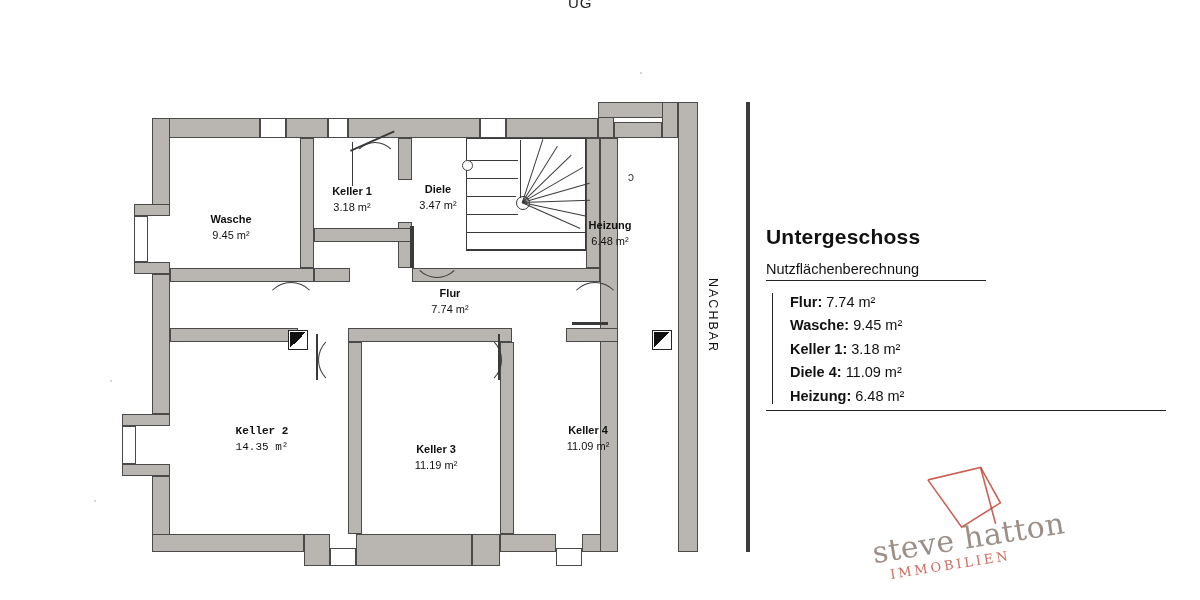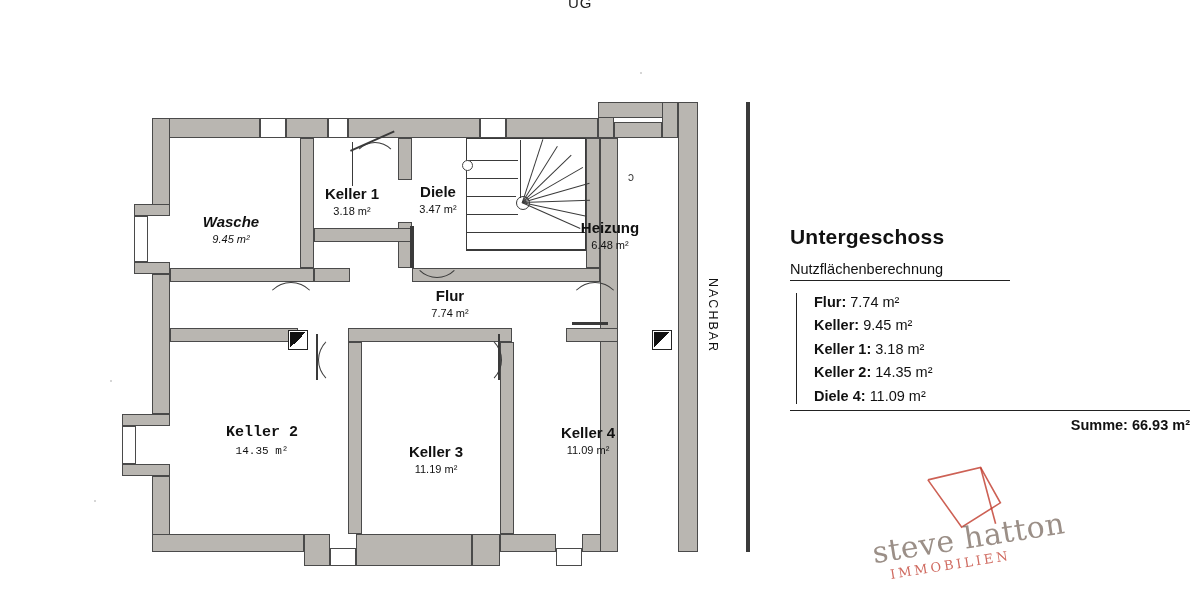--- a/index.html
+++ b/index.html
@@ -22,21 +22,21 @@
   
   .plan{position:absolute;left:0;top:0;width:780px;height:600px;}
 
   .wall{position:absolute;background:#b9b6b1;border:1px solid #4a4a4a;box-sizing:border-box;}
   .room-fill{position:absolute;background:#ffffff;}
 
   .label{
     position:absolute;text-align:center;font-size:11.5px;line-height:1.35;
     color:#111;white-space:nowrap;
   }
-  .label b{font-weight:bold;font-size:15px;}
+  .label b{font-weight:bold;font-size:11px;}
   .label .area{font-weight:normal;font-size:11px;}
 
   .vlabel{
     position:absolute;font-size:12.5px;letter-spacing:2px;
     writing-mode:vertical-rl;text-orientation:mixed;color:#111;
   }
 
   .doorarc{position:absolute;border:1px solid #3a3a3a;border-radius:50%;}
   .doorleaf{position:absolute;background:#3a3a3a;}
   .winbox{position:absolute;border:1px solid #4a4a4a;background:#ffffff;box-sizing:border-box;}
@@ -50,21 +50,21 @@
   .stair{position:absolute;}
   .stair-box{position:absolute;border:1px solid #3a3a3a;box-sizing:border-box;background:#fff;}
   .stair-line{position:absolute;background:#3a3a3a;height:1px;transform-origin:0 0;}
   .stair-step{position:absolute;background:#3a3a3a;}
   .stair-dot{position:absolute;border:1px solid #3a3a3a;border-radius:50%;background:#fff;}
 
   .smallcircle{position:absolute;border:1px solid #444;border-radius:50%;background:#fff;}
   .hook{position:absolute;font-size:12px;color:#444;}
 
   
-  .legend{position:absolute;left:790px;top:225px;width:400px;}
+  .legend{position:absolute;left:766px;top:225px;width:400px;}
   .legend-title{font-size:21px;font-weight:bold;letter-spacing:.2px;color:#111;}
   .legend-sub{font-size:14.5px;color:#111;margin-top:12px;}
   .legend-rule{height:1px;background:#222;margin-top:3px;width:220px;}
   .legend-list{margin-top:10px;position:relative;padding-left:24px;}
   .legend-list:before{
     content:"";position:absolute;left:6px;top:2px;bottom:4px;width:1px;background:#222;
   }
   .legend-item{font-size:14.5px;line-height:1.62;color:#111;white-space:nowrap;}
   .legend-item b{font-weight:bold;}
   .legend-foot{
@@ -193,21 +193,21 @@
 
     <div class="doorarc" style="left:450px;top:334px;width:50px;height:50px;border-color:#3a3a3a;border-top-color:transparent;border-left-color:transparent;border-bottom-color:transparent;"></div>
     <div class="doorleaf" style="left:498px;top:334px;width:2px;height:46px;"></div>
 
     <div class="doorarc" style="left:568px;top:282px;width:52px;height:52px;border-color:#3a3a3a;border-bottom-color:transparent;border-right-color:transparent;border-left-color:transparent;"></div>
     <div class="doorleaf" style="left:572px;top:322px;width:36px;height:3px;"></div>
 
     <div class="smallcircle" style="left:462px;top:160px;width:9px;height:9px;"></div>
     <div class="hook" style="left:628px;top:170px;">ↄ</div>
 
-    <div class="label" style="left:170px;top:212px;width:122px;font-style:italic;">
+    <div class="label" style="left:170px;top:212px;width:122px;">
       <b>Wasche</b><br>
       <span class="area">9.45 m²</span>
     </div>
 
     <div class="label" style="left:300px;top:184px;width:104px;">
       <b>Keller 1</b><br>
       <span class="area">3.18 m²</span>
     </div>
 
     <div class="label" style="left:404px;top:182px;width:68px;">
@@ -249,39 +249,38 @@
     <div class="legend-title">Untergeschoss</div>
     <div class="legend-sub">Nutzflächenberechnung</div>
     <div class="legend-rule"></div>
 
     <div class="legend-list">
       <div class="legend-item">
         <b>Flur:</b>
         <span>7.74 m²</span>
       </div>
       <div class="legend-item">
-        <b>Keller:</b>
+        <b>Wasche:</b>
         <span>9.45 m²</span>
       </div>
       <div class="legend-item">
         <b>Keller 1:</b>
         <span>3.18 m²</span>
       </div>
       <div class="legend-item">
-        <b>Keller 2:</b>
-        <span>14.35 m²</span>
-      </div>
-      <div class="legend-item">
         <b>Diele 4:</b>
         <span>11.09 m²</span>
       </div>
+      <div class="legend-item">
+        <b>Heizung:</b>
+        <span>6.48 m²</span>
+      </div>
     </div>
 
     <div class="legend-foot-rule"></div>
-    <div class="legend-foot">Summe: 66.93 m²</div>
   </div>
 
   <div class="wm">
     <svg class="wm-mark" width="130" height="80" viewBox="0 0 130 80">
       <polyline points="4,6 58,2 72,40 30,58 4,6" fill="none" stroke="#c0392b" stroke-width="1.6" opacity=".8"></polyline>
       <polyline points="58,2 64,60" fill="none" stroke="#c0392b" stroke-width="1.6" opacity=".8"></polyline>
     </svg>
     <div class="wm-name">steve hatton</div>
     <div class="wm-sub">IMMOBILIEN</div>
   </div>

